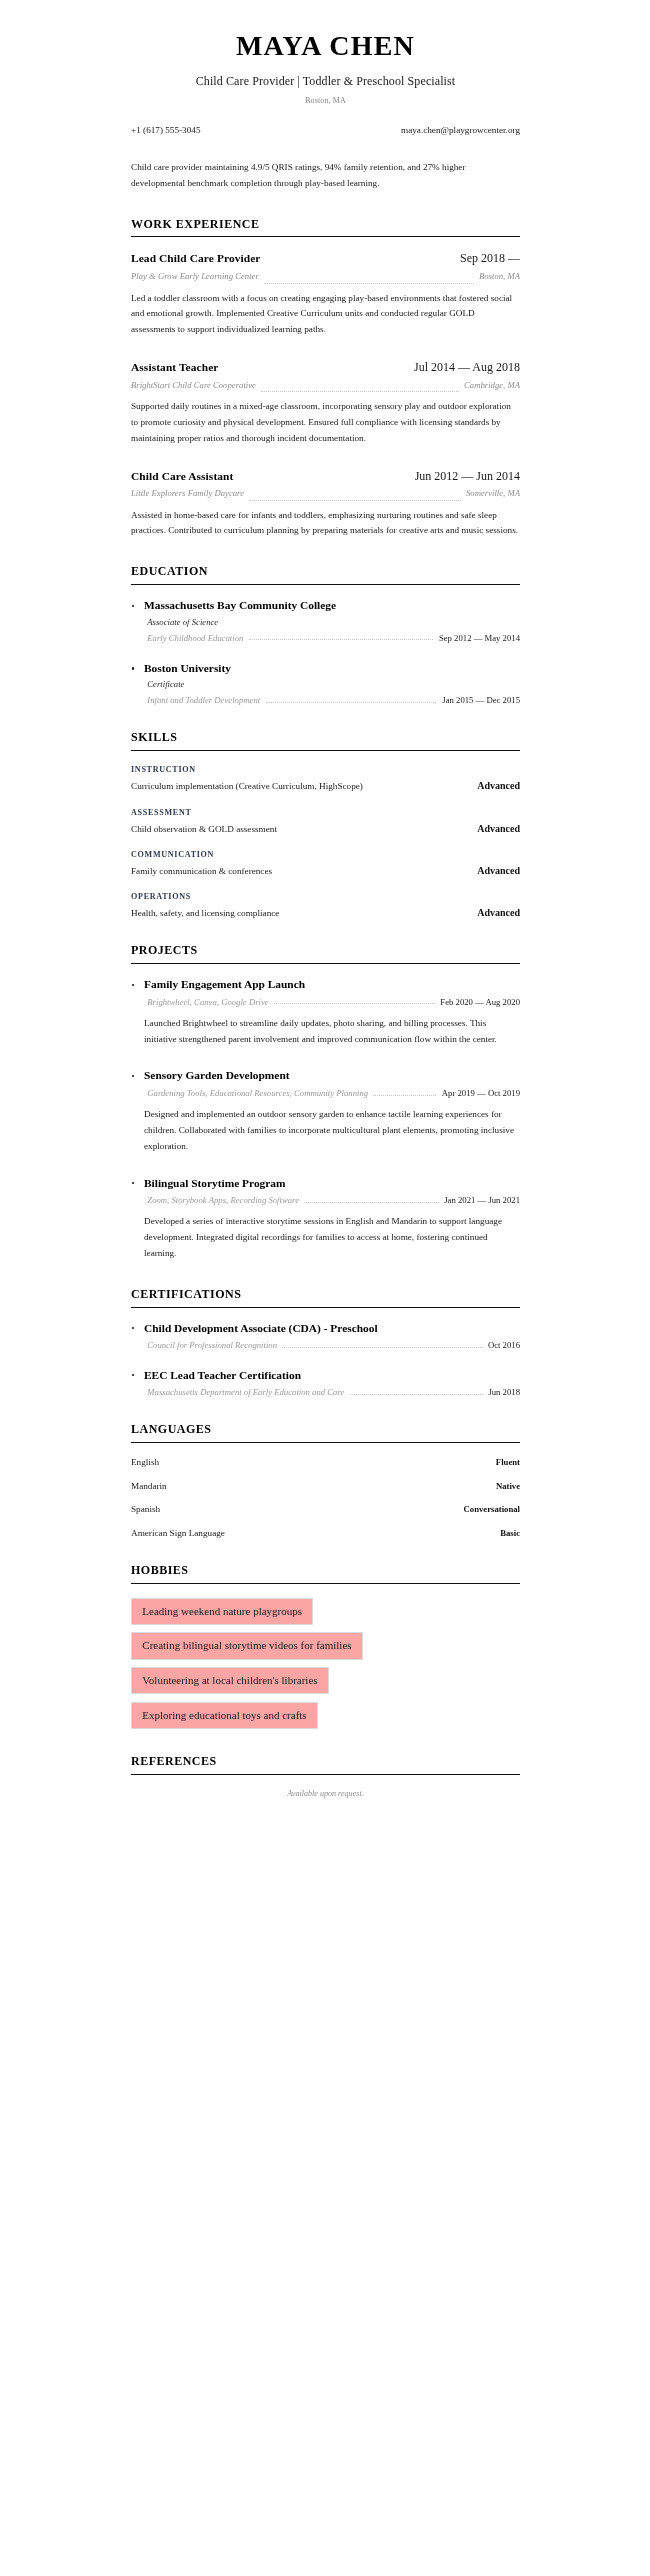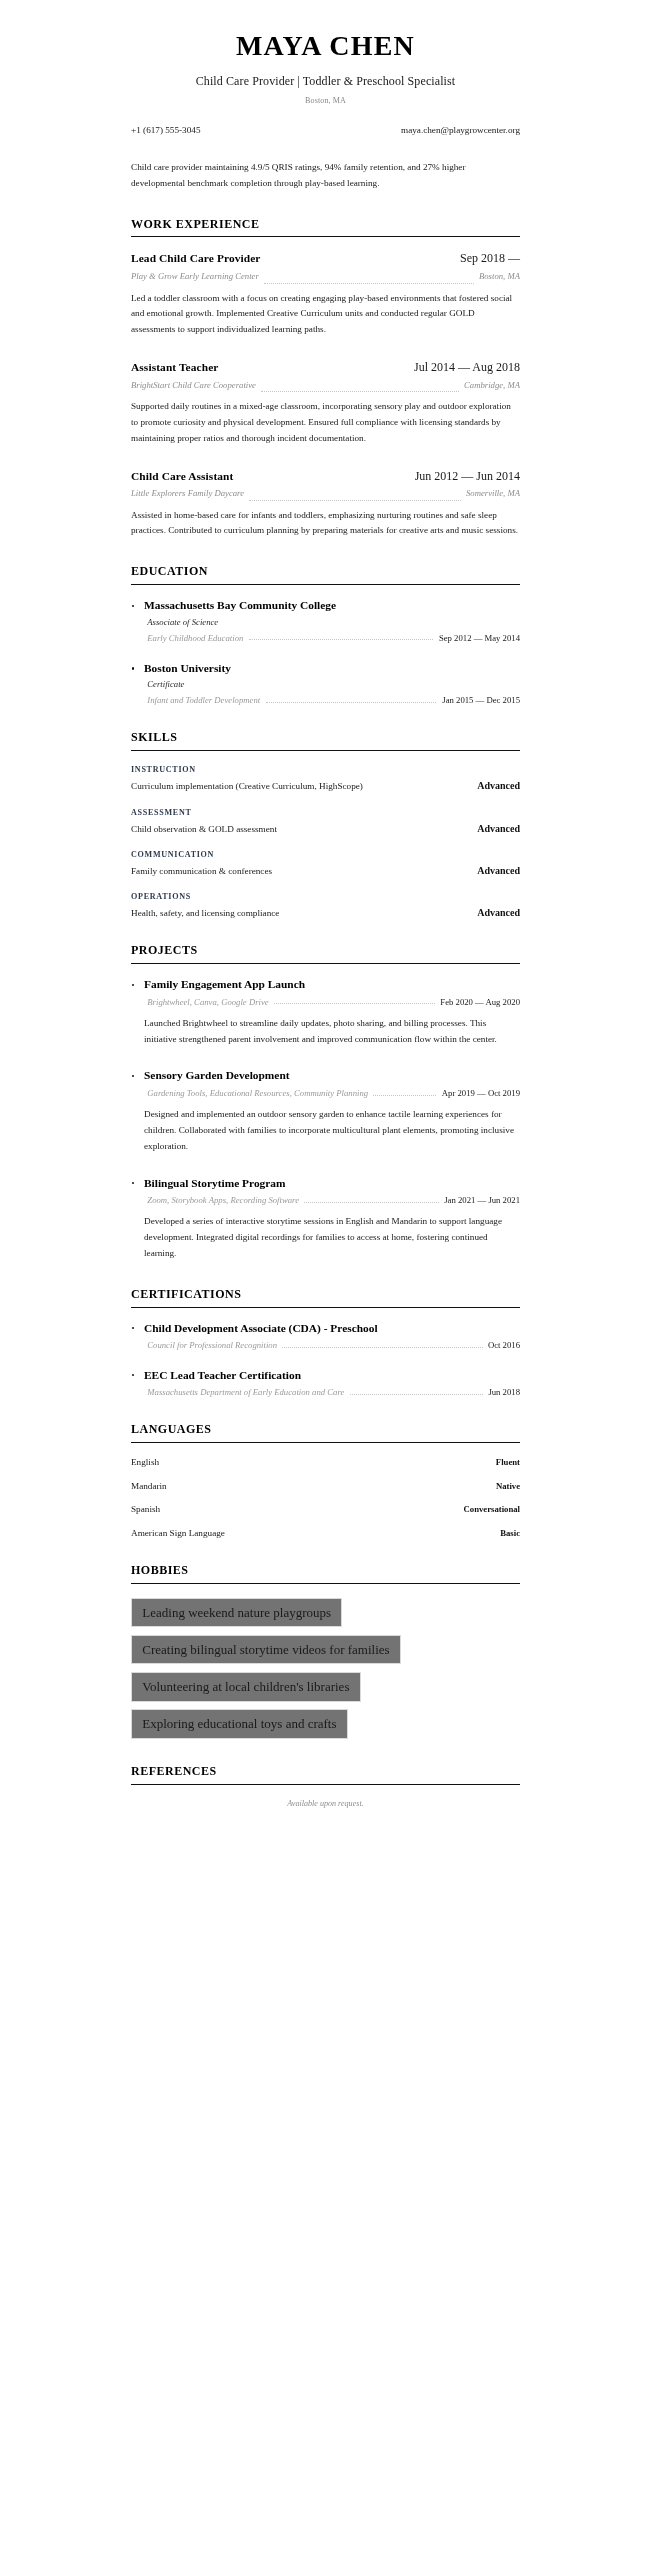--- a/index.html
+++ b/index.html
@@ -296,23 +296,23 @@
   }
 
   
   .hobby-list {
     display: flex;
     flex-wrap: wrap;
     gap: 7.6px 8.7px;
   }
   .hobby-chip {
     border: 0.5px solid #dadada;
-    background: #737373;
+    background: #fca5a5;
     padding: 6px 10.3px;
-    font-size: 13px;
+    font-size: 11px;
     color: #1a1a1a;
     line-height: 1.2;
   }
 
   
   .refs-note {
     text-align: center;
     font-size: 8.1px;
     font-style: italic;
     color: #8d8d8d;

